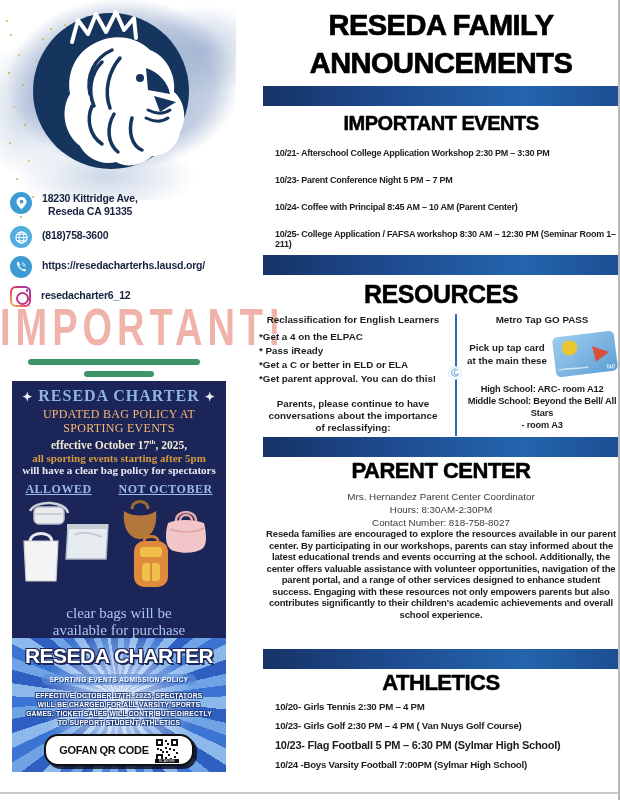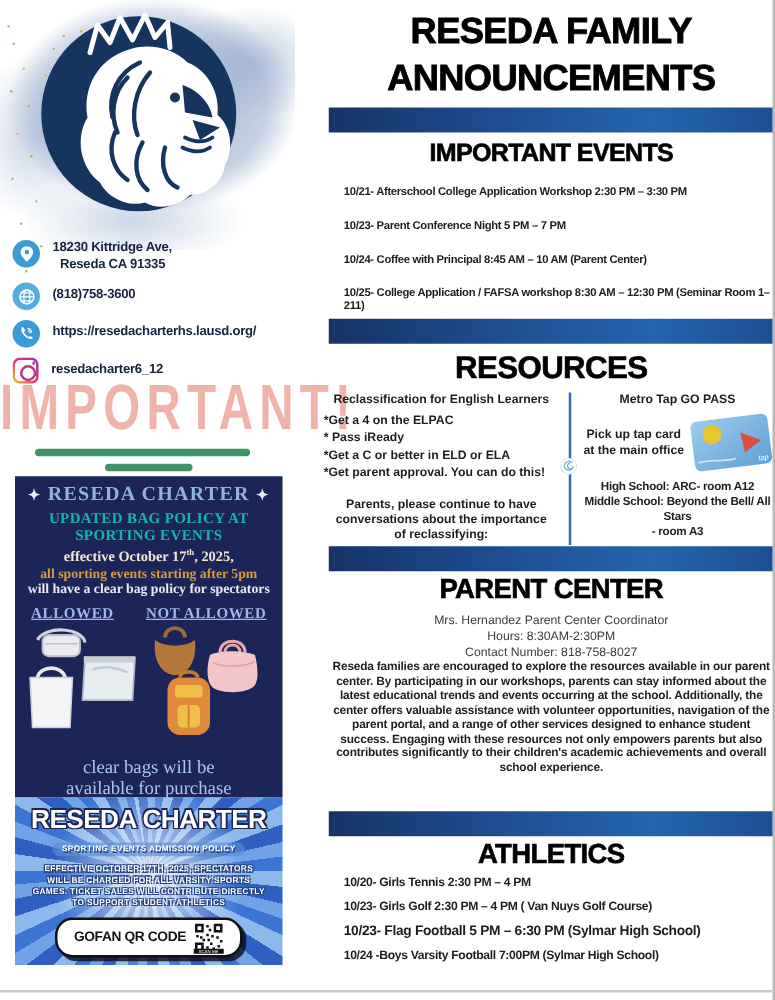--- a/index.html
+++ b/index.html
@@ -45,21 +45,21 @@
   .uline { position:absolute; border-radius:4px; background:#3f9468; height:6px; }
   .uline.one { left:28px; top:359px; width:172px; }
   .uline.two { left:84px; top:371px; width:70px; }
 
   
   .flyer { position:absolute; left:12px; top:381px; width:182px; height:391px; }
   .flyer-navy { position:absolute; left:0; top:0; width:214px; height:257px; background:#1b2557; text-align:center;
                 font-family:"Liberation Serif", serif; }
   .f-title { margin-top:6px; color:#8fb4de; font-size:16px; font-weight:bold; letter-spacing:1px; }
   .sparkle { color:#e8edf8; font-size:12px; }
-  .f-sub { color:#14b8a6; font-size:12px; font-weight:bold; line-height:14px; margin-top:2px; letter-spacing:.3px; }
+  .f-sub { color:#fdba74; font-size:12px; font-weight:normal; line-height:14px; margin-top:2px; letter-spacing:.3px; }
   .f-eff { color:#f2e9d4; font-size:11.5px; font-weight:bold; margin-top:3px; }
   .f-eff sup { font-size:7px; }
   .f-orange { color:#d89b3e; font-size:11px; font-weight:bold; margin-top:1px; }
   .f-white { color:#e9e9f2; font-size:11px; font-weight:bold; }
   .f-cols { display:flex; justify-content:space-around; margin-top:6px; }
   .f-colhead { color:#9db9ea; font-size:12px; font-weight:bold; text-decoration:underline; letter-spacing:.5px; }
   .bags { position:relative; height:106px; }
   .bag { position:absolute; }
   .f-purchase { color:#a9c6ee; font-size:15px; font-weight:normal; line-height:17px; margin-top:2px; }
 
@@ -185,21 +185,21 @@
         </div>
         <div class="f-sub">
           <div>UPDATED BAG POLICY AT</div>
           <div>SPORTING EVENTS</div>
         </div>
         <div class="f-eff"><span>effective October 17</span><sup>th</sup><span>, 2025,</span></div>
         <div class="f-orange">all sporting events starting after 5pm</div>
         <div class="f-white">will have a clear bag policy for spectators</div>
         <div class="f-cols">
           <span class="f-colhead">ALLOWED</span>
-          <span class="f-colhead">NOT ALLOWED</span>
+          <span class="f-colhead">NOT OCTOBER</span>
         </div>
         <div class="bags">
           <svg class="bag" style="left:14px; top:0;" width="46" height="30" viewBox="0 0 46 30">
             <path d="M4 14 C10 2 40 4 42 16" fill="none" stroke="#cfd3da" stroke-width="2.5"></path>
             <rect x="8" y="10" width="30" height="17" rx="5" fill="#e9ebef" stroke="#b9bec8" stroke-width="1.5"></rect>
             <path d="M10 17 H36" stroke="#b9bec8" stroke-width="1.2"></path>
           </svg>
           <svg class="bag" style="left:8px; top:32px;" width="42" height="54" viewBox="0 0 42 54">
             <path d="M10 12 C12 2 30 2 32 12" fill="none" stroke="#e8e8ea" stroke-width="3"></path>
             <path d="M4 12 H38 L36 52 H6 Z" fill="#f4f4f5" stroke="#cfcfd4" stroke-width="1.2"></path>
@@ -308,21 +308,21 @@
           <circle cx="7" cy="7" r="6.4" fill="#fff" stroke="#cfe0f2" stroke-width="0.8"></circle>
           <path d="M9.5 4 A3.6 3.6 0 1 0 10.6 7.2 A2.3 2.3 0 1 1 7.6 4.6" fill="none" stroke="#7fb0dc" stroke-width="1.1" stroke-linecap="round"></path>
         </svg>
       </div>
 
       <div class="res-right">
         <h4>Metro Tap GO PASS</h4>
         <div class="pickup-row">
           <div class="pickup-txt">
             <div>Pick up tap card</div>
-            <div>at the main office</div>
+            <div>at the main these</div>
           </div>
           <svg class="tapcard" viewBox="0 0 64 42">
             <defs>
                 <linearGradient id="tc" x1="0" y1="0" x2="1" y2="1">
               <stop offset="0" stop-color="#9ecdee"></stop>
                   <stop offset="1" stop-color="#5f9fd6"></stop>
             </linearGradient>
               </defs>
             <rect x="1" y="1" width="62" height="40" rx="5" fill="url(#tc)"></rect>
             <path d="M14 6 C22 4 28 10 24 17 C20 23 10 21 10 14 C10 10 11 7 14 6 Z" fill="#e9c52f"></path>

